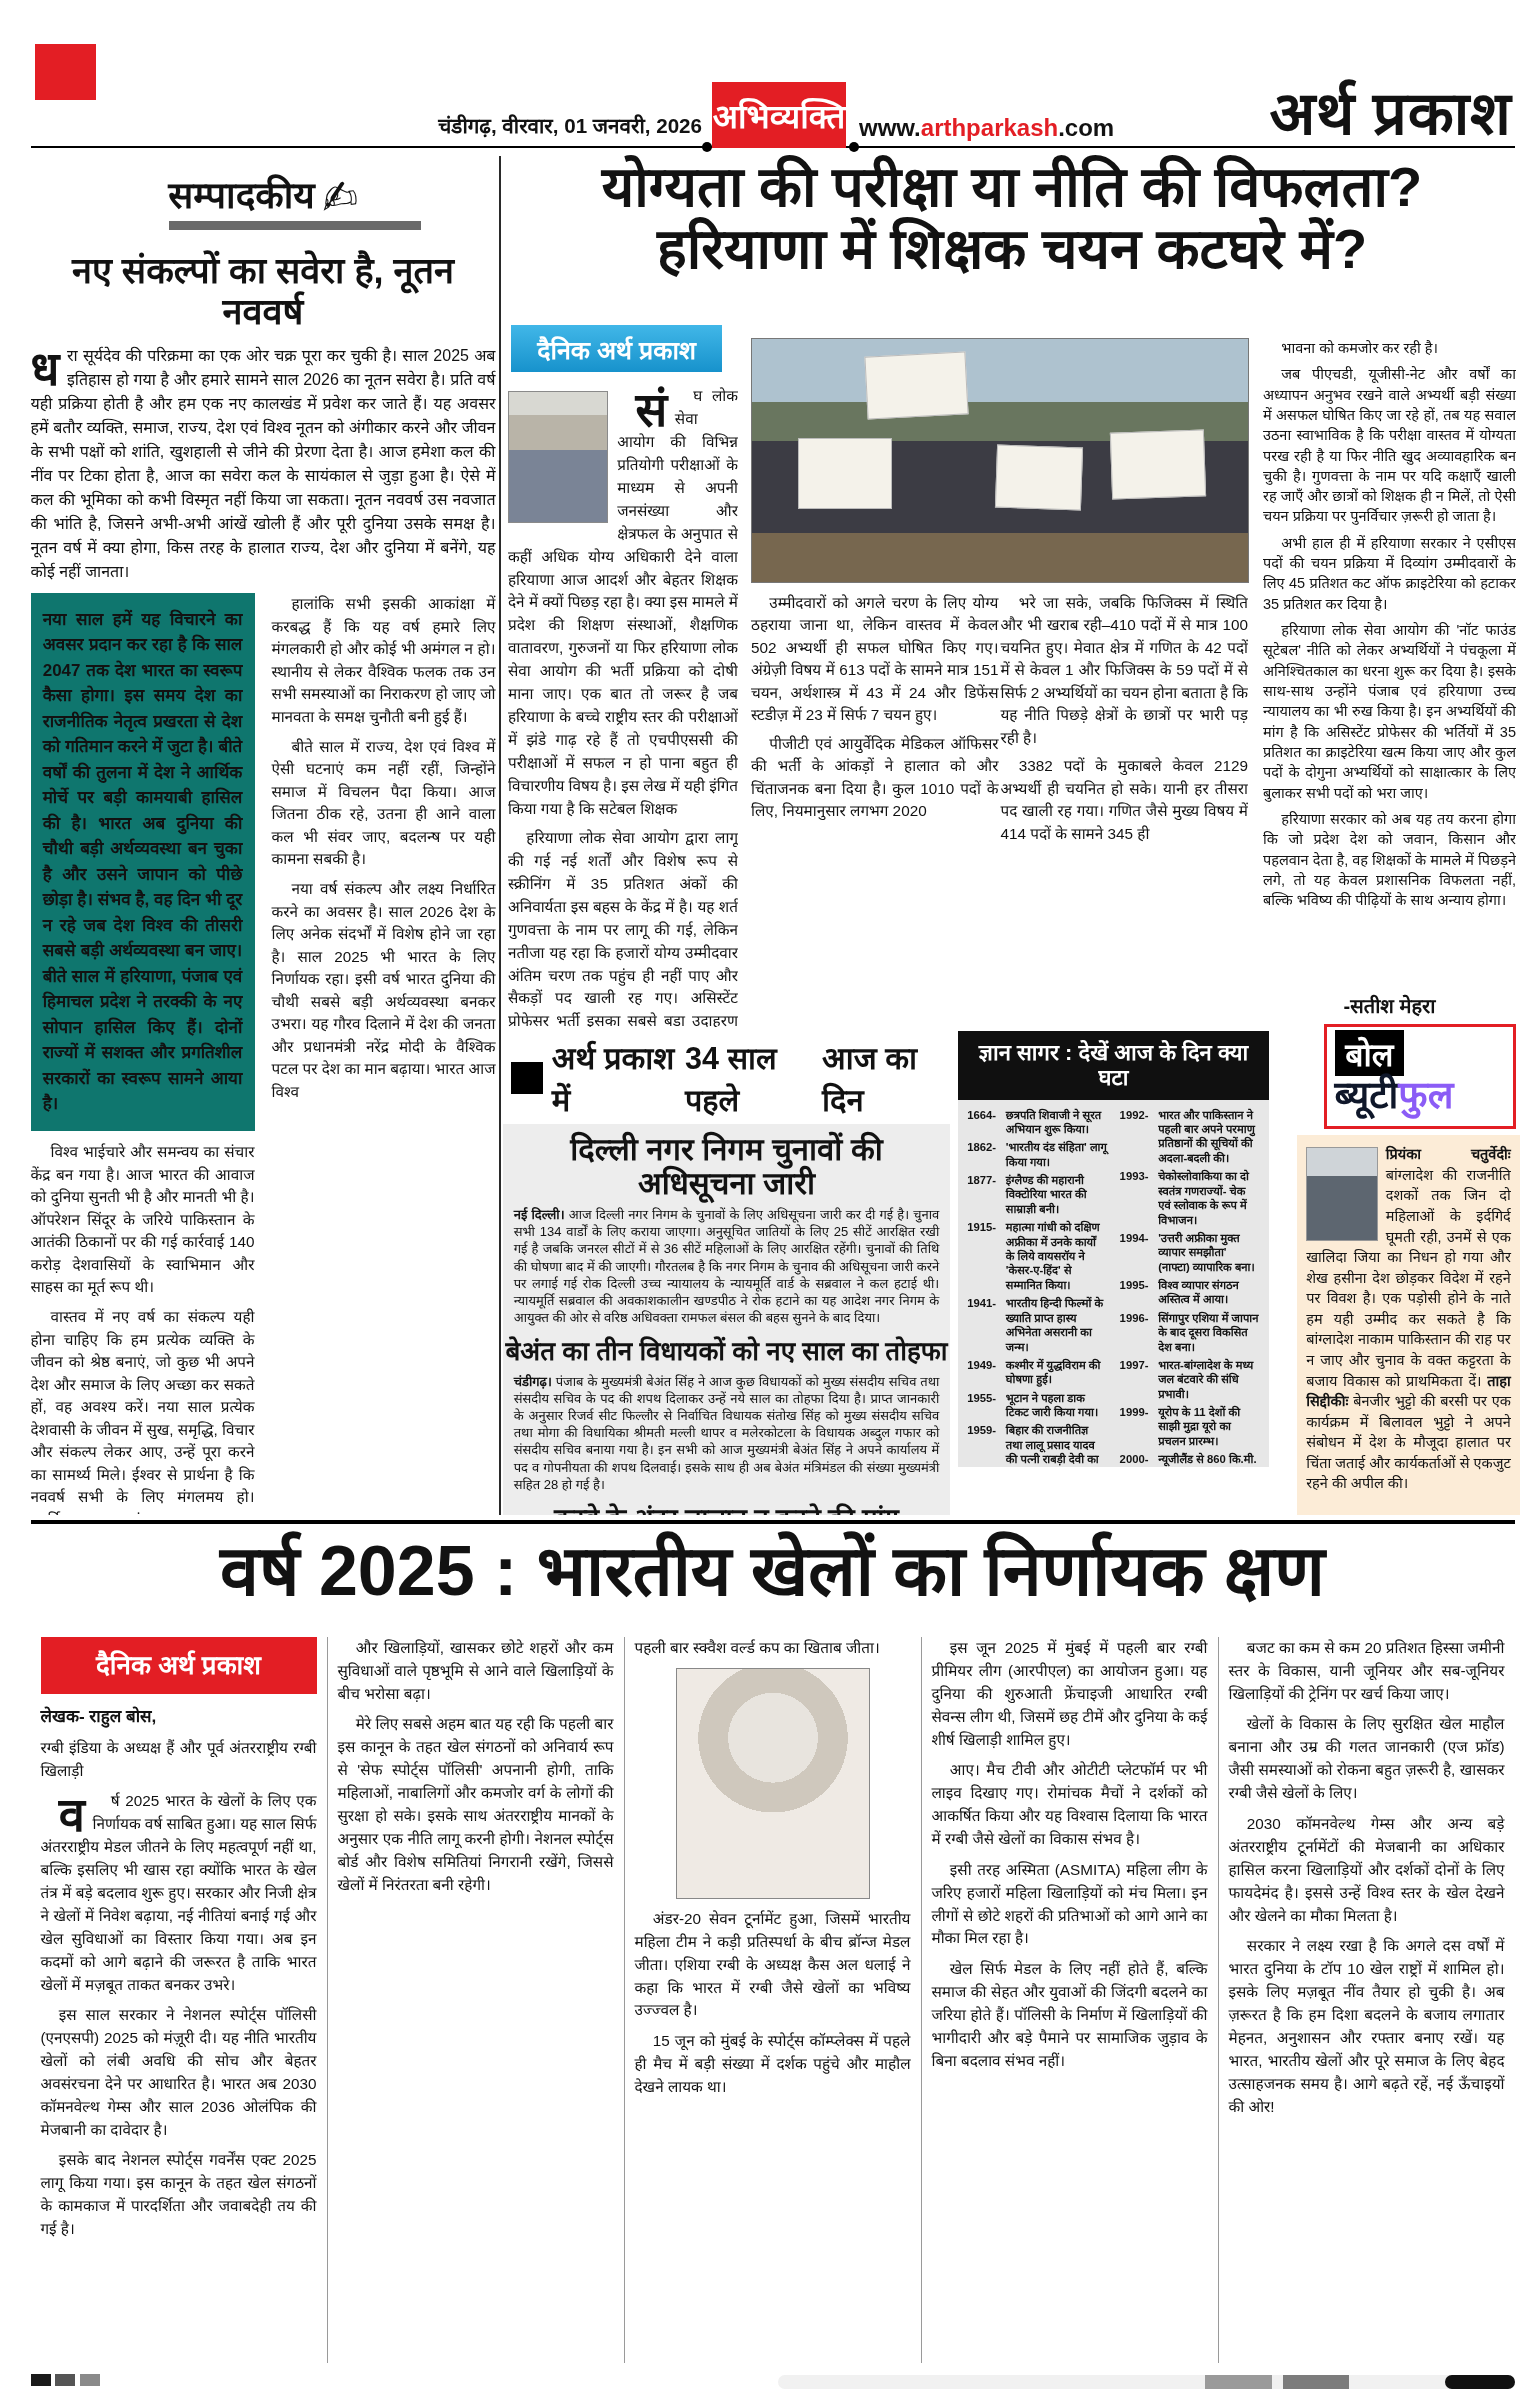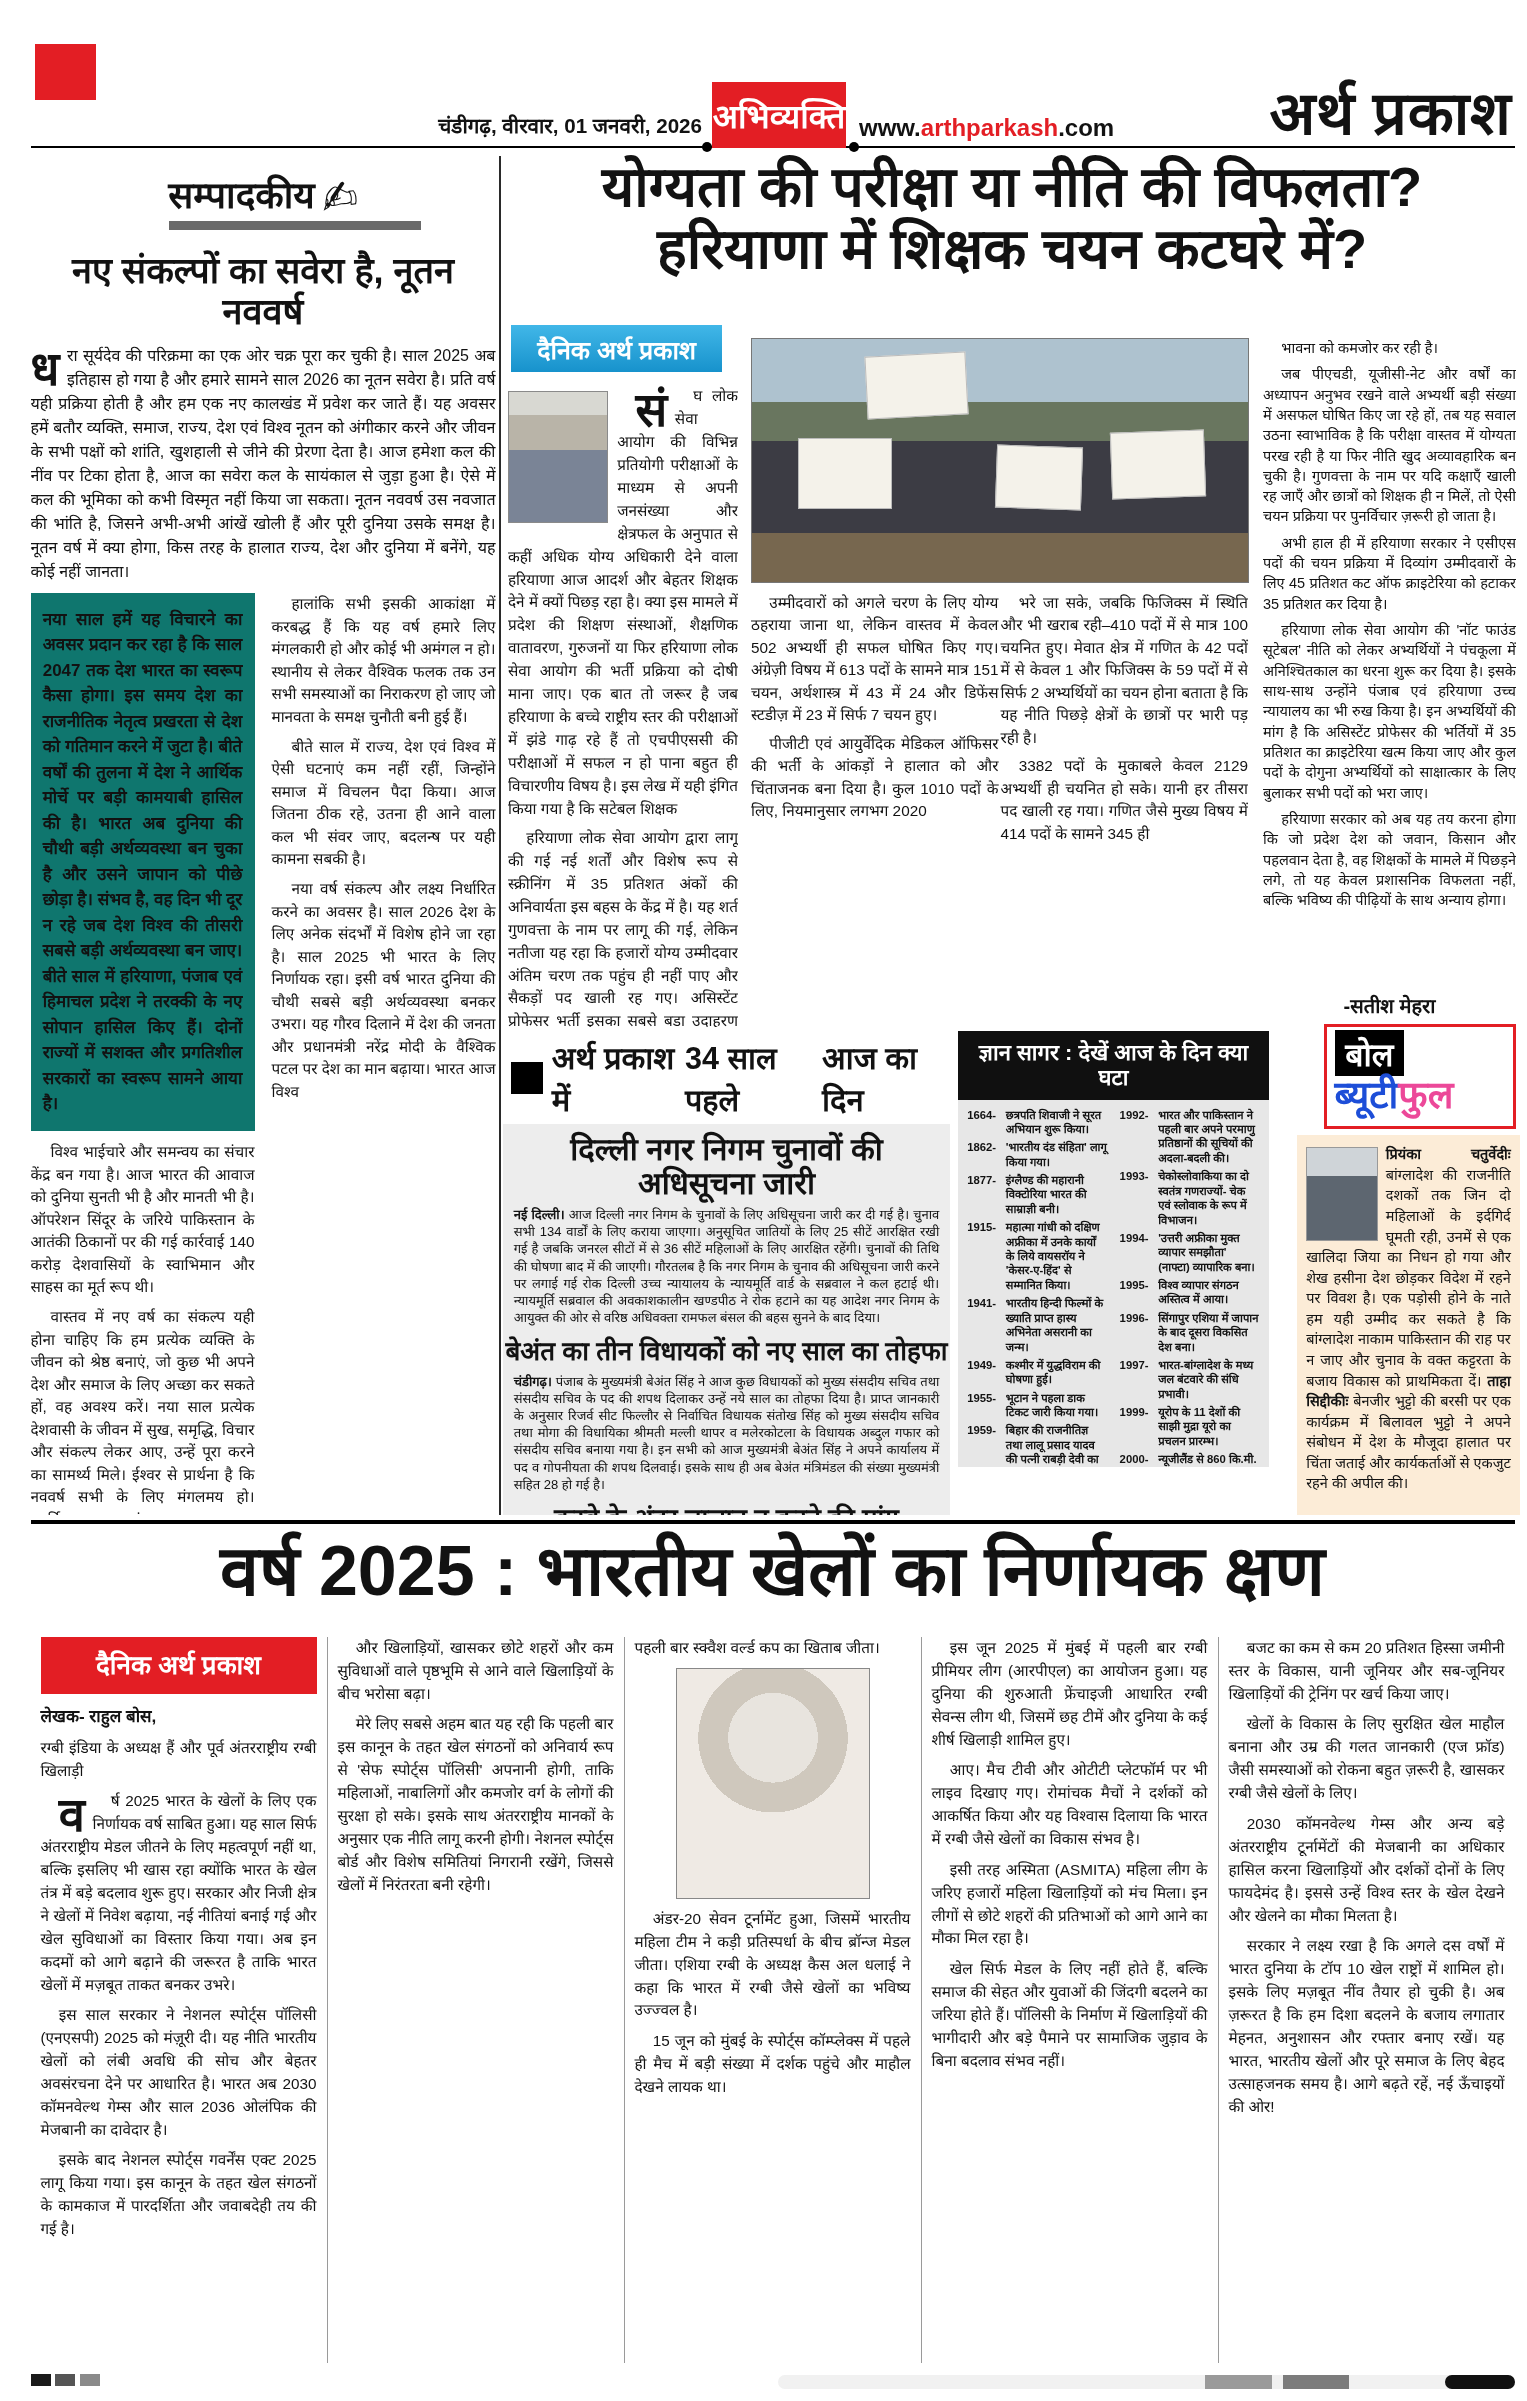--- a/index.html
+++ b/index.html
@@ -76,21 +76,21 @@
   .gyan-cols{columns:2;column-gap:12.2px;padding:7.6px 9.2px;font-size:11.3px;font-weight:600;line-height:1.28;}
   .gyan-item{display:flex;gap:4.6px;break-inside:avoid;margin-bottom:3.8px;}
   .gyan-item .y{flex:0 0 34px;font-weight:800;}
 
   
   .ms-sign2{left:1275px;top:990px;width:241px;text-align:center;font-size:20.6px;font-weight:800;}
   .bol-logo{left:1324px;top:1024px;width:192px;height:105px;border:3.1px solid #e31e24;background:#fff;
             padding:3.1px 7.6px;box-sizing:border-box;}
   .bol-l1{display:inline-block;background:#000;color:#ffffff;font-size:32px;font-weight:900;padding:1.5px 10.7px;}
   .bol-l2{font-size:38px;font-weight:900;line-height:1.05;}
-  .bol-l2 .r{color:#1d4ed8;} .bol-l2 .g{color:#ec4899;}
+  .bol-l2 .r{color:#0f172a;} .bol-l2 .g{color:#8b5cf6;}
   .bol-content{left:1297px;top:1135px;width:223px;height:380px;background:#fcecd7;padding:9.2px 9.2px;
                box-sizing:border-box;font-size:14.5px;line-height:1.42;overflow:hidden;text-align:justify;}
   .bol-photo{float:left;width:70px;height:92px;margin:3.1px 7.6px 3.1px 0;border:0.8px solid #999;
              background:linear-gradient(#cfd4d8 0 30%, #5d6670 30% 100%);}
   .bol-name{font-weight:800;}
 
   
   .bot-rule{left:30.5px;top:1520px;width:1484px;height:3.8px;background:#000;}
   .sp-head{left:30.5px;top:1535px;width:1484px;text-align:center;font-size:70px;font-weight:900;line-height:1.05;}
   .sp-cols{left:30.5px;top:1637px;width:1484px;height:726px;display:flex;gap:0;overflow:hidden;}

